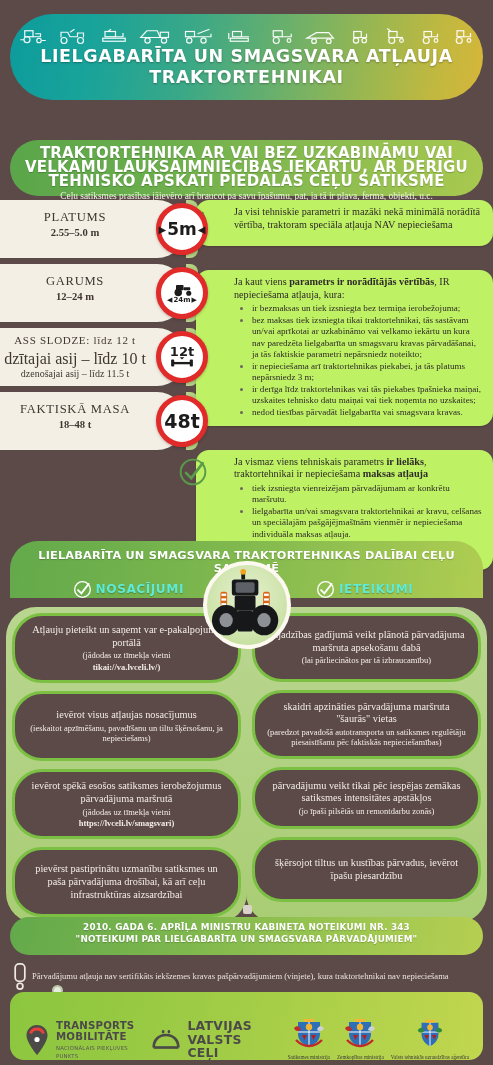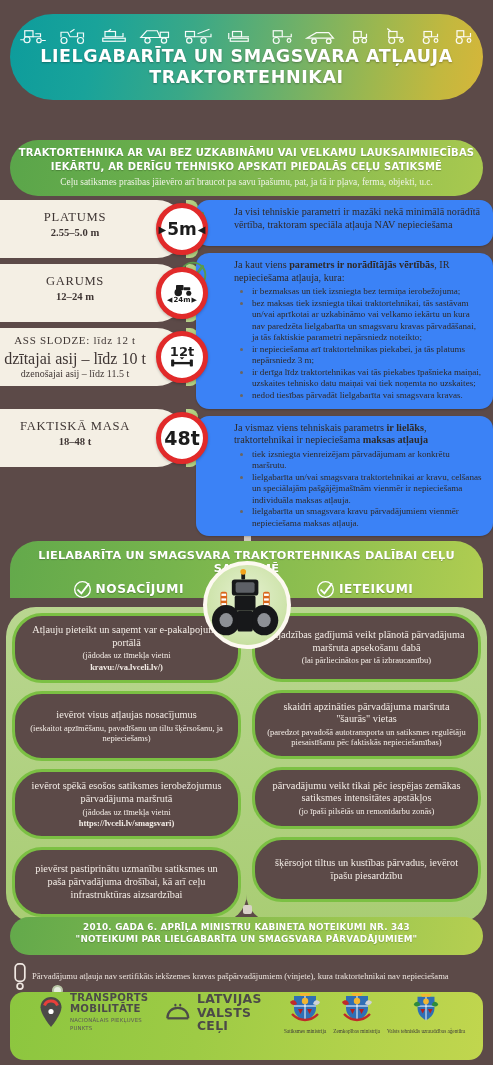--- a/index.html
+++ b/index.html
@@ -48,21 +48,21 @@
   
   .banner1 {
     position: absolute; left: 10px; top: 140px; width: 473px; height: 56px;
     border-radius: 28px;
     background: linear-gradient(100deg, #5aa54a 0%, #6aae4c 30%, #86ba50 60%, #a9c94f 100%);
     padding-top: 6px;
   }
   .banner1 .l1 {
     text-align: center;
     font-family: "DejaVu Sans", sans-serif;
-    font-weight: bold; font-size: 10px; line-height: 14px;
+    font-weight: bold; font-size: 15px; line-height: 14px;
     letter-spacing: .2px; color: #fff;
     text-shadow: 0 1px 1px rgba(0,0,0,.22);
     padding: 0 8px;
   }
   .banner1 .l2 {
     text-align: center; font-size: 9.4px; line-height: 12px;
     color: #eef3e4; margin-top: 2px;
   }
 
   
@@ -98,22 +98,22 @@
     z-index: 5;
   }
   .sign .stxt {
     font-family: "DejaVu Sans", sans-serif; font-weight: bold;
     color: #1c1c1c; line-height: 1;
   }
 
   
   .cards { position: absolute; left: 196px; top: 200px; width: 297px; }
   .card {
-    position: relative; margin-bottom: 7px;
-    background: #3b82f6; border-radius: 13px;
+    position: relative; margin-bottom: 24px;
+    background: #bef264; border-radius: 13px;
     padding: 6px 9px 7px 38px;
     box-shadow: 0 1px 2px rgba(0,0,0,.18);
   }
   .card .lead { font-size: 10.2px; line-height: 12.6px; color: #2f2a28; }
   .card .lead b { font-weight: bold; }
   .card ul { margin: 2px 0 0 8px; padding-left: 10px; }
   .card li {
     font-size: 9.1px; line-height: 11.3px; color: #2f2a28;
     margin-bottom: .5px;
   }
@@ -134,21 +134,21 @@
     font-size: 11.3px; letter-spacing: .2px; color: #fff;
     text-shadow: 0 1px 1px rgba(0,0,0,.22);
   }
   .subheads {
     position: absolute; left: 10px; top: 574px; width: 473px; height: 30px;
     display: flex; align-items: center;
   }
   .subhead {
     flex: 1; display: flex; align-items: center; justify-content: center; gap: 4px;
     font-family: "DejaVu Sans", sans-serif; font-weight: bold;
-    font-size: 12.2px; letter-spacing: .5px; color: #ffffff;
+    font-size: 12.2px; letter-spacing: .5px; color: #5eead4;
     text-shadow: 0 1px 1px rgba(0,0,0,.25);
   }
 
   .tractor-medallion {
     position: absolute; left: 203px; top: 561px; width: 88px; height: 88px;
     border-radius: 50%;
     background: radial-gradient(circle at 50% 40%, #e5f0cf 0%, #cfe4ad 60%, #bcd98f 100%);
     border: 4px solid #fdf9f1;
     z-index: 20;
     display:flex; align-items:center; justify-content:center;
@@ -197,21 +197,21 @@
     position: absolute; left: 12px; top: 962px; width: 471px; height: 28px;
     display: flex; align-items: center; gap: 4px;
   }
   .note .txt { font-size: 8.6px; color: #eae2dc; line-height: 11px; }
 
   
   .footer {
     position: absolute; left: 10px; top: 992px; width: 473px; height: 68px;
     border-radius: 14px;
     background: linear-gradient(100deg, #8cc63f 0%, #9ecb45 40%, #b3d24b 75%, #c1d64e 100%);
-    display: flex; align-items: flex-start; padding: 0 28px;
+    display: flex; align-items: flex-end; padding: 0 14px;
   }
   .logo1 { display: flex; align-items: center; gap: 6px; }
   .logo1 .t1 {
     font-family: "DejaVu Sans", sans-serif; font-weight: bold;
     font-size: 10.2px; line-height: 11.4px; color: #4c4a48; letter-spacing: .2px;
   }
   .logo1 .t2 { font-family:"DejaVu Sans",sans-serif; font-size: 5.4px; line-height: 6.6px; color: #5b5856; letter-spacing:.2px; margin-top:2px;}
   .logo2 { display: flex; align-items: center; gap: 7px; margin-left: 18px; }
   .logo2 .t {
     font-family: "DejaVu Sans", sans-serif; font-weight: bold;
@@ -396,21 +396,21 @@
                 <path d="M15 0h6l-3 3z"></path>
                 <rect x="7" y="6" width="22" height="3"></rect>
                 <rect x="4" y="3" width="4" height="9" rx="1"></rect>
                 <rect x="28" y="3" width="4" height="9" rx="1"></rect>
               </g>
             </svg>
         </span>
       </div>
     </div>
 
-    <div class="prow" style="top:192px;height:58px;margin-top:17px;">
+    <div class="prow" style="top:192px;height:58px;">
       <div class="ptitle">FAKTISKĀ MASA</div>
       <div class="pval">18–48 t</div>
       <div class="sign">
         <span class="stxt" style="font-size:19px;">48t</span>
       </div>
     </div>
 
   </div>
 
   <div class="cards">
@@ -500,21 +500,21 @@
   </div>
 
   <div class="lists">
     <div class="col-wrap l" style="height:316px;"></div>
     <div class="col-wrap r" style="height:316px;"></div>
 
     <div class="col-left">
       <div class="pill" style="margin-top:6px;">
         <div class="m">Atļauju pieteikt un saņemt var e-pakalpojuma portālā</div>
         <div class="s">(jādodas uz tīmekļa vietni</div>
-        <div class="s"><b>kravu://va.lvceli.lv/)</b></div>
+        <div class="s"><b>tikai://va.lvceli.lv/)</b></div>
       </div>
       <div class="pill" style="padding-top:15px;padding-bottom:15px;">
         <div class="m">ievērot visus atļaujas nosacījumus</div>
         <div class="s">(ieskaitot apzīmēšanu, pavadīšanu un tiltu šķērsošanu, ja nepieciešams)</div>
       </div>
       <div class="pill">
         <div class="m">ievērot spēkā esošos satiksmes ierobežojumus pārvadājuma maršrutā</div>
         <div class="s">(jādodas uz tīmekļa vietni</div>
         <div class="s"><b>https://lvceli.lv/smagsvari)</b></div>
       </div>

